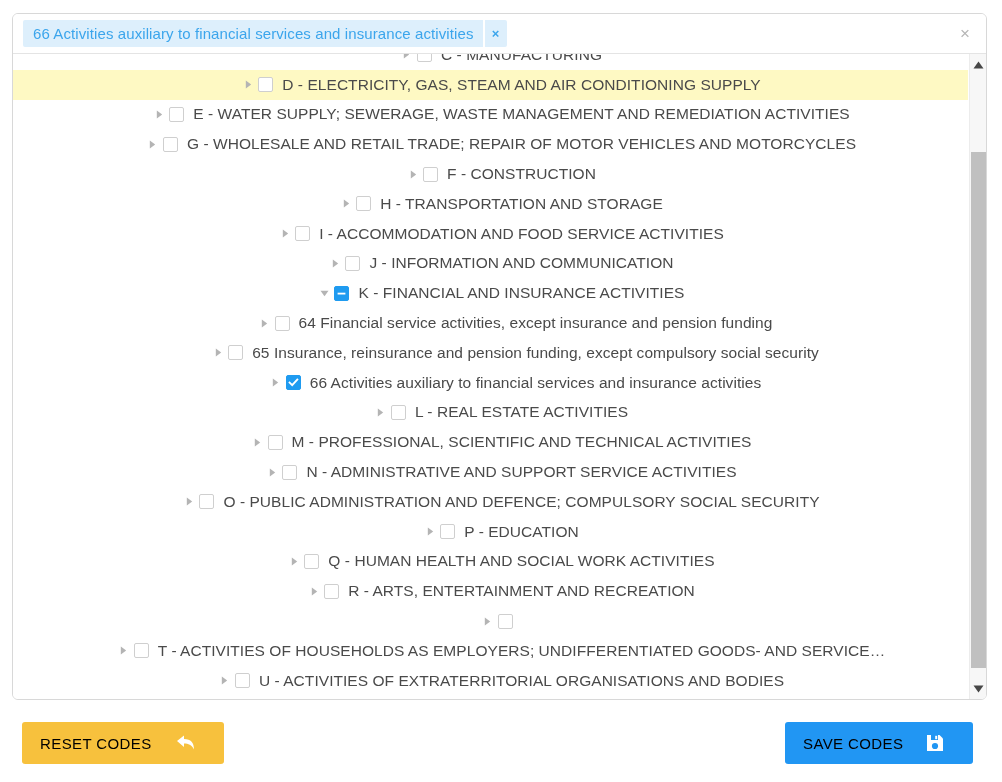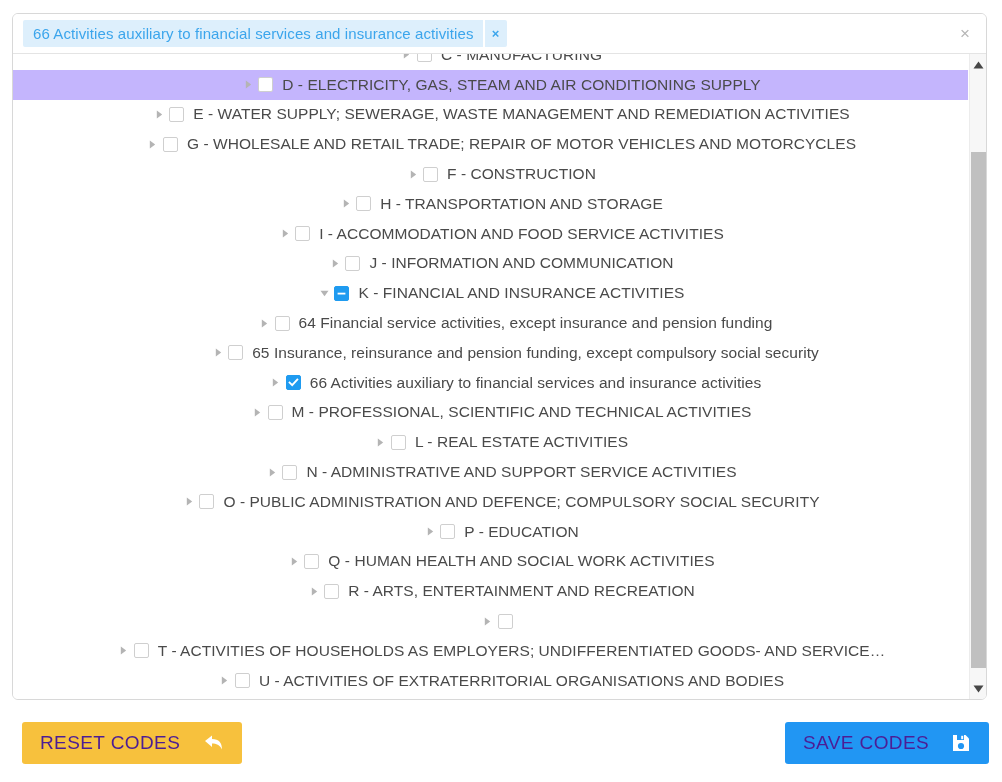--- a/index.html
+++ b/index.html
@@ -105,21 +105,21 @@
   .row {
     display: flex;
     align-items: center;
     height: 29.8px;
     padding-left: 20px;
     box-sizing: border-box;
     white-space: nowrap;
     cursor: pointer;
     justify-content: center;
   }
-  .row.shaded { background: #c4b5fd; }
+  .row.shaded { background: #fef9c3; }
   .row .indent { display: inline-block; }
   .indent-2 { width: 28px; }
 
   .caret {
     width: 16px;
     min-width: 16px;
     height: 16px;
     display: flex;
     align-items: center;
     justify-content: center;
@@ -189,22 +189,22 @@
   }
 
   
   .btn {
     position: absolute;
     display: inline-flex;
     align-items: center;
     height: 42px;
     border: none;
     border-radius: 3px;
-    color: #4c1d95;
-    font-size: 19px;
+    color: #000000;
+    font-size: 15px;
     letter-spacing: 0.4px;
     cursor: pointer;
     padding: 0 18px;
     box-sizing: border-box;
     font-family: "Liberation Sans", sans-serif;
   }
   .btn .btn-text { white-space: nowrap; }
   .btn .btn-icon {
     display: inline-flex;
     align-items: center;
@@ -360,30 +360,30 @@
             </span>
             <span class="row-label child">66 Activities auxiliary to financial services and insurance activities</span>
           </div>
           <div class="row">
             <span class="caret">
               <svg width="7" height="9" viewBox="0 0 7 9">
                 <polygon points="0.8,0.5 6.2,4.5 0.8,8.5" fill="#b4b4b4"></polygon>
               </svg>
             </span>
             <span class="cbox"></span>
+            <span class="row-label">L - REAL ESTATE ACTIVITIES</span>
+          </div>
+          <div class="row">
+            <span class="caret">
+              <svg width="7" height="9" viewBox="0 0 7 9">
+                <polygon points="0.8,0.5 6.2,4.5 0.8,8.5" fill="#b4b4b4"></polygon>
+              </svg>
+            </span>
+            <span class="cbox"></span>
             <span class="row-label">M - PROFESSIONAL, SCIENTIFIC AND TECHNICAL ACTIVITIES</span>
-          </div>
-          <div class="row">
-            <span class="caret">
-              <svg width="7" height="9" viewBox="0 0 7 9">
-                <polygon points="0.8,0.5 6.2,4.5 0.8,8.5" fill="#b4b4b4"></polygon>
-              </svg>
-            </span>
-            <span class="cbox"></span>
-            <span class="row-label">L - REAL ESTATE ACTIVITIES</span>
           </div>
           <div class="row">
             <span class="caret">
               <svg width="7" height="9" viewBox="0 0 7 9">
                 <polygon points="0.8,0.5 6.2,4.5 0.8,8.5" fill="#b4b4b4"></polygon>
               </svg>
             </span>
             <span class="cbox"></span>
             <span class="row-label">N - ADMINISTRATIVE AND SUPPORT SERVICE ACTIVITIES</span>
           </div>

